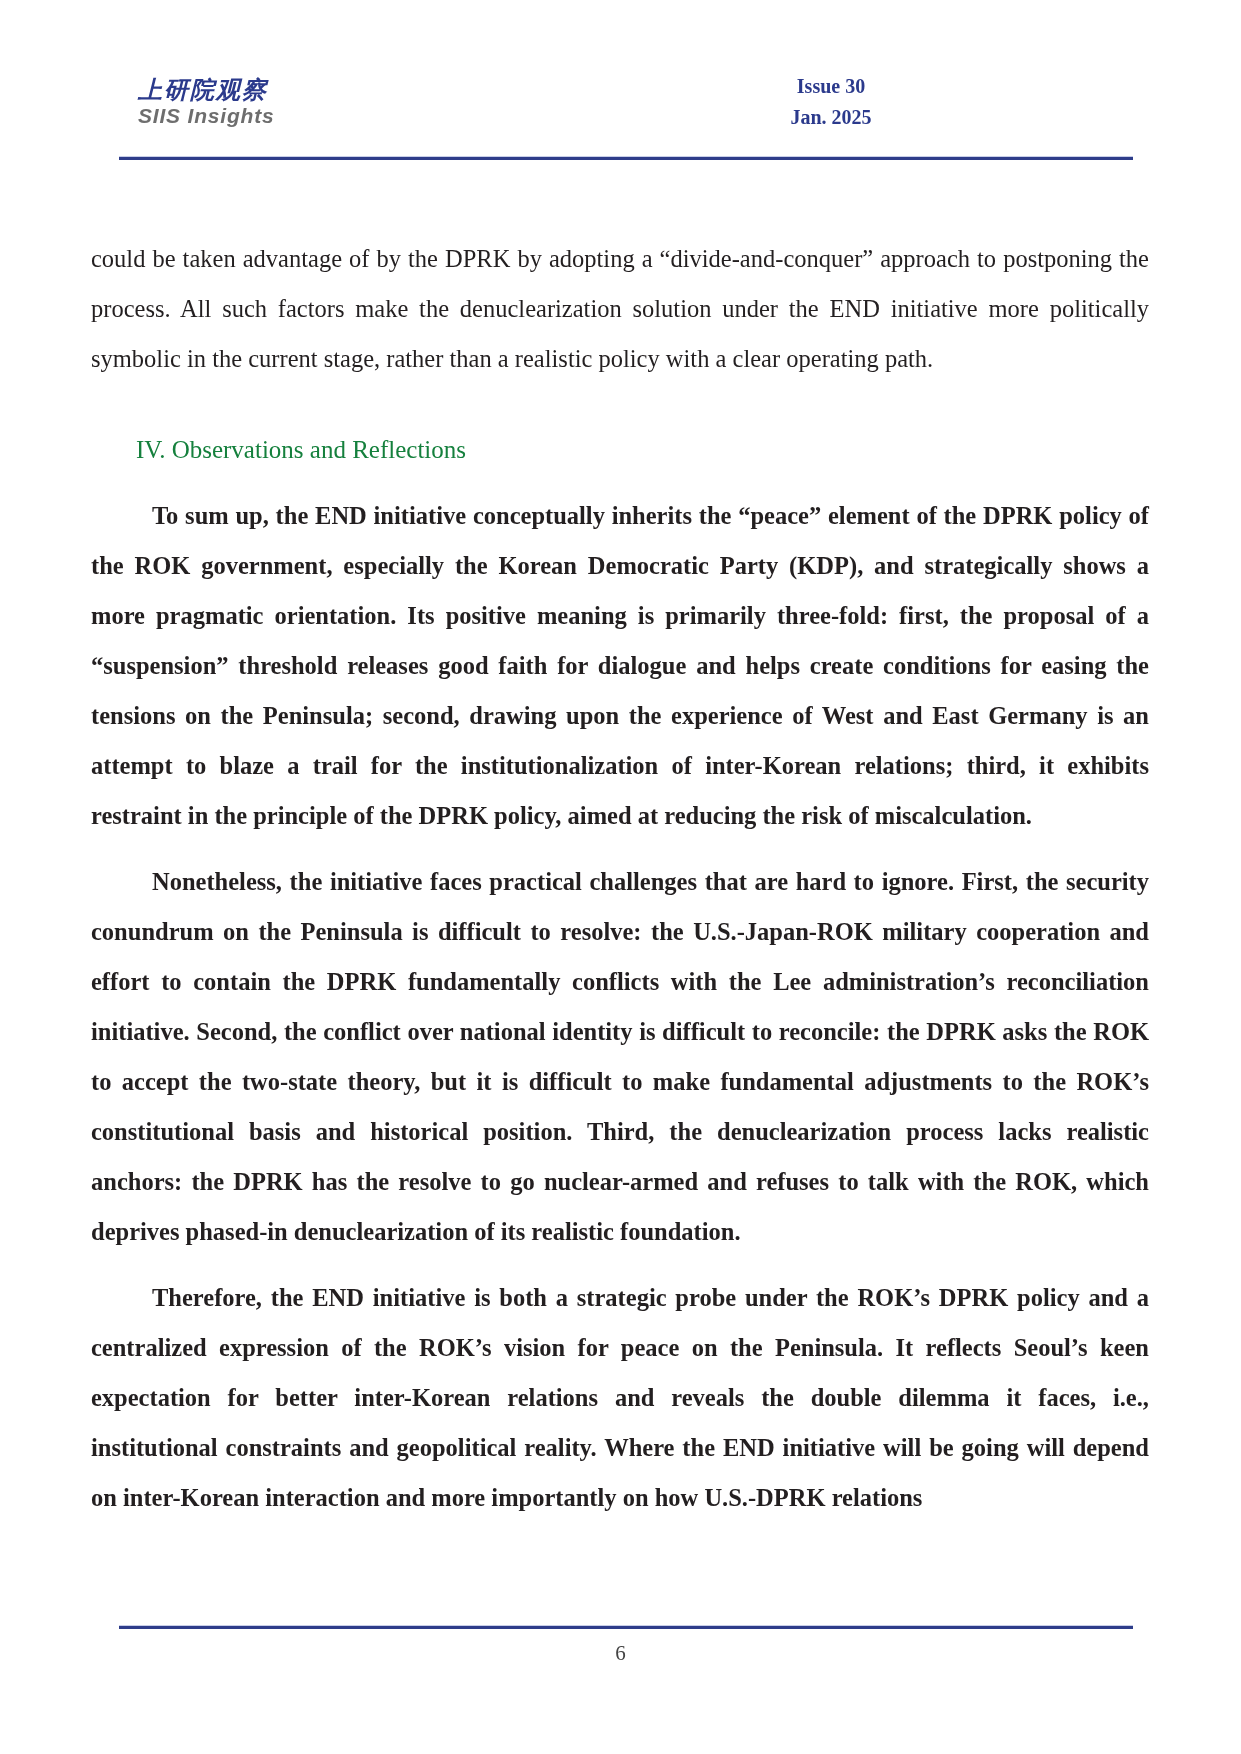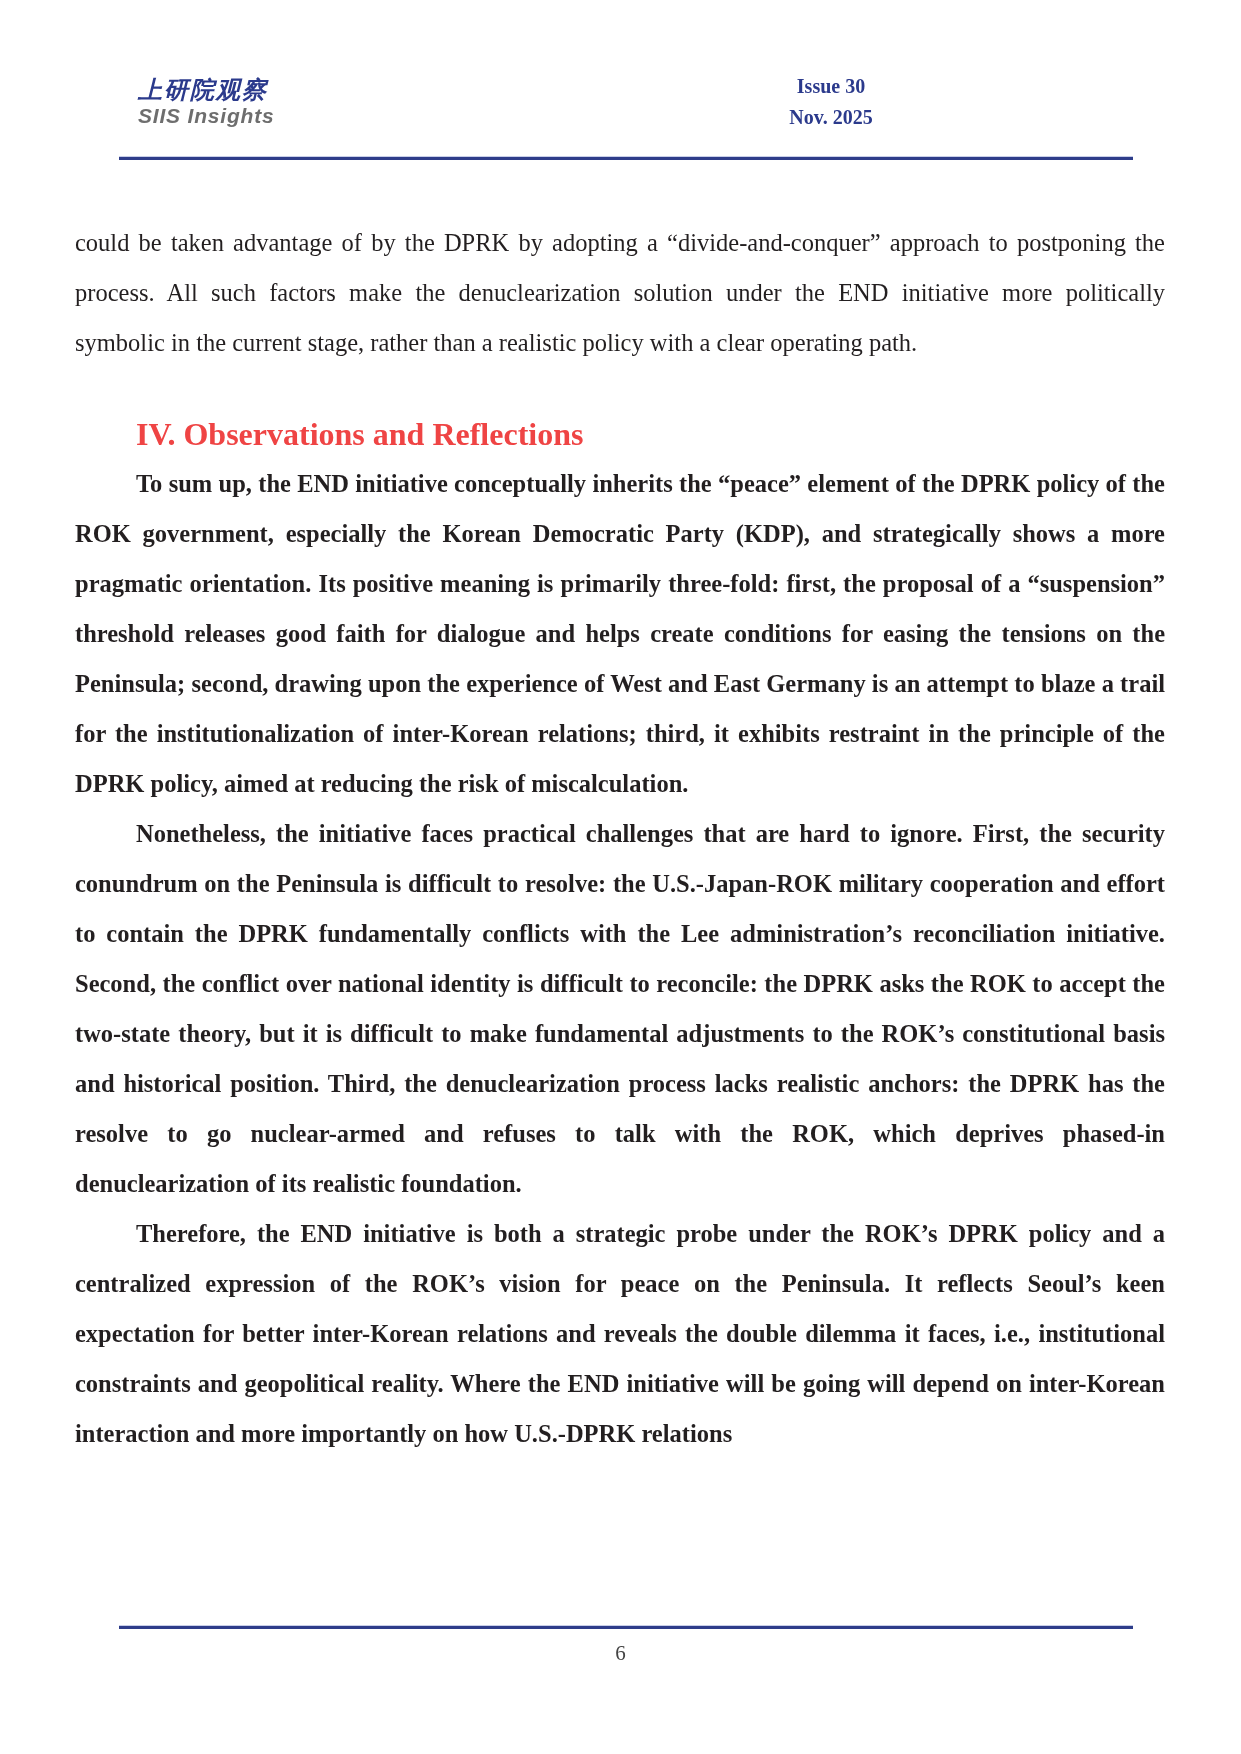--- a/index.html
+++ b/index.html
@@ -29,42 +29,42 @@
       background: #2e3d8a; box-shadow: 0 -1px 0 #c9cfe8;
     }
     .rule.top { top: 157px; }
     .rule.bottom { top: 1626px; }
 
     .body-text {
       position: absolute; left: 75px; top: 218px; width: 1090px;
       font-family: "Liberation Serif", serif; font-size: 24.5px; color: #231f20;
       line-height: 50px; text-align: justify;
     }
-    .body-text p { margin: 0; }
+    .body-text p { margin: 16px; }
     .body-text p.indent { text-indent: 61px; font-weight: bold; }
     .section-heading {
       margin: 41px 0 0 0; padding-left: 61px;
-      font-family: "Liberation Serif", serif; font-weight: bold;
-      font-size: 32px; color: #ef4444; line-height: 50px;
+      font-family: "Liberation Serif", serif; font-weight: normal;
+      font-size: 25px; color: #15803d; line-height: 50px;
     }
     .page-number {
       position: absolute; left: 0; width: 1241px; top: 1640px; text-align: center;
       font-family: "Liberation Serif", serif; font-size: 21px; color: #444; line-height: 26px;
     }
   </style>
 </head>
 <body>
 
 <div class="page">
 
   <div class="logo-cn">上研院观察</div>
   <div class="logo-en">SIIS Insights</div>
 
   <div class="issue">Issue  30</div>
-  <div class="date">Nov. 2025</div>
+  <div class="date">Jan. 2025</div>
 
   <div class="rule top"></div>
 
   <div class="body-text">
     <p>could be taken advantage of by the DPRK by adopting a “divide-and-conquer” approach to postponing the process. All such factors make the denuclearization solution under the END initiative more politically symbolic in the current stage, rather than a realistic policy with a clear operating path.</p>
 
     <div class="section-heading">IV. Observations and Reflections</div>
 
     <p class="indent">To sum up, the END initiative conceptually inherits the “peace” element of the DPRK policy of the ROK government, especially the Korean Democratic Party (KDP), and strategically shows a more pragmatic orientation. Its positive meaning is primarily three-fold: first, the proposal of a “suspension” threshold releases good faith for dialogue and helps create conditions for easing the tensions on the Peninsula; second, drawing upon the experience of West and East Germany is an attempt to blaze a trail for the institutionalization of inter-Korean relations; third, it exhibits restraint in the principle of the DPRK policy, aimed at reducing the risk of miscalculation.</p>
     <p class="indent">Nonetheless, the initiative faces practical challenges that are hard to ignore. First, the security conundrum on the Peninsula is difficult to resolve: the U.S.-Japan-ROK military cooperation and effort to contain the DPRK fundamentally conflicts with the Lee administration’s reconciliation initiative. Second, the conflict over national identity is difficult to reconcile: the DPRK asks the ROK to accept the two-state theory, but it is difficult to make fundamental adjustments to the ROK’s constitutional basis and historical position. Third, the denuclearization process lacks realistic anchors: the DPRK has the resolve to go nuclear-armed and refuses to talk with the ROK, which deprives phased-in denuclearization of its realistic foundation.</p>

